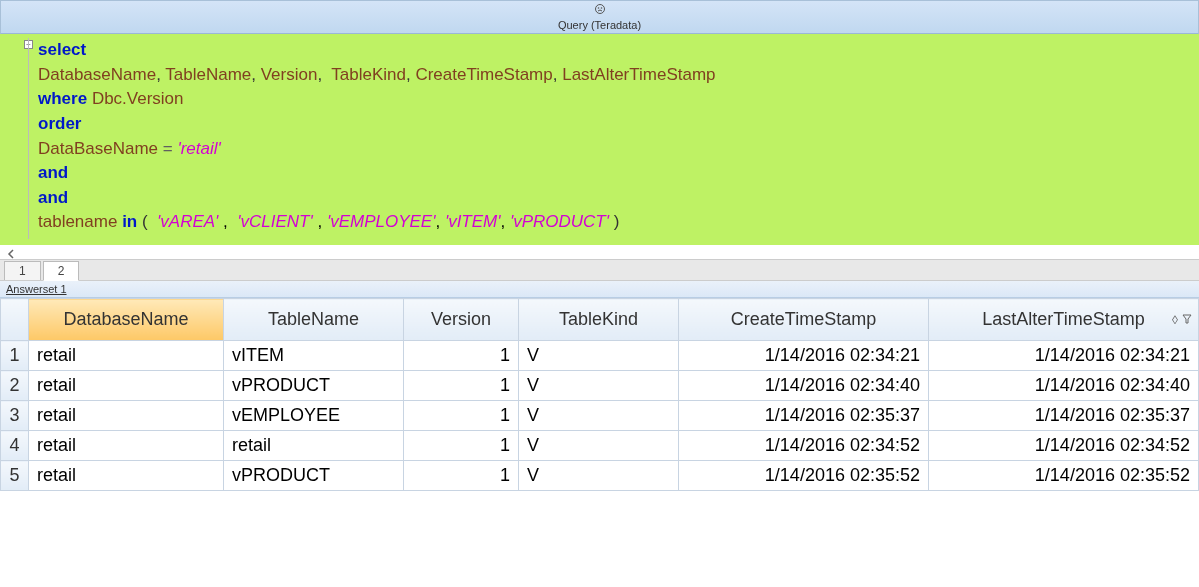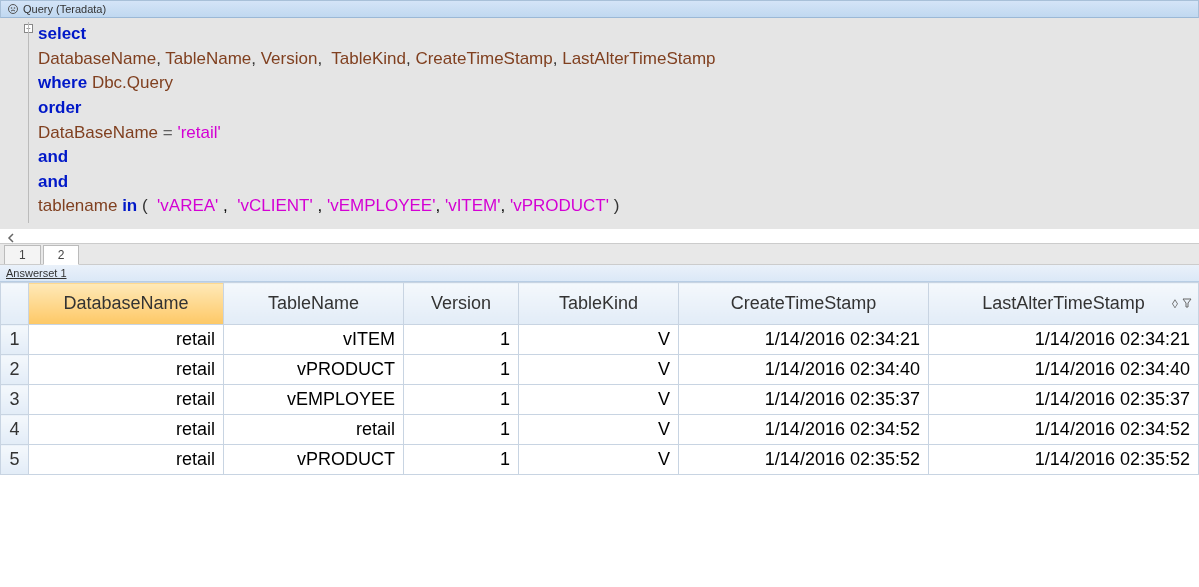--- a/index.html
+++ b/index.html
@@ -8,32 +8,33 @@
 .query-header {
   background: linear-gradient(#d4e4f7, #c0d8f0);
   border: 1px solid #a8c0d8;
   border-bottom: 1px solid #9bb8d6;
   padding: 2px 6px;
   font-size: 11px;
   color: #333;
   display: flex;
   align-items: center;
   gap: 4px;
+  flex-direction: column;
 }
 .query-header .icon {
   display: inline-flex;
 }
 
 .editor {
   padding: 4px 2px 10px 20px;
   font-family: Arial, sans-serif;
   font-size: 17px;
   line-height: 1.45;
   position: relative;
-  background: #e5e5e5;
+  background: #bef264;
 }
 .gutter-line {
   position: absolute;
   left: 28px;
   top: 4px;
   bottom: 6px;
   width: 1px;
   background: #bbb;
 }
 .fold-box {
@@ -47,21 +48,21 @@
   font-size: 8px;
   line-height: 7px;
   text-align: center;
   color: #555;
   cursor: pointer;
 }
 .code-line { padding-left: 18px; white-space: pre; }
 
 .kw { color: #0018c8; font-weight: bold; }
 .ident { color: #804020; }
-.str { color: #d400d4; }
+.str { color: #d400d4; font-style: italic; }
 .num { color: #a04000; }
 .op { color: #606060; }
 .punc { color: #333; }
 .blk { color: #000; }
 
 .scroll-left {
   margin: 4px 0 0 6px;
 }
 .scroll-left svg { display: block; }
 
@@ -129,21 +130,21 @@
   background: linear-gradient(#f4f8fc, #e2ecf7);
   text-align: center;
   width: 28px;
   color: #333;
 }
 .grid tbody td {
   padding: 4px 8px;
   color: #000;
 }
 .grid tbody td.r { text-align: right; }
-.grid tbody td.l { text-align: right; border-radius: 14px; }
+.grid tbody td.l { text-align: left; border-radius: 14px; }
 
 .col-db { width: 195px; }
 .col-tn { width: 180px; }
 .col-ver { width: 115px; }
 .col-tk { width: 160px; }
 .col-cts { width: 250px; }
 .col-lats { width: auto; }
 
 .header-icons {
   position: absolute;
@@ -170,21 +171,21 @@
   </span>
   <span>Query (Teradata)</span>
 </div>
 
 <div class="editor">
   <div class="fold-box">−</div>
   <div class="gutter-line"></div>
   <div id="code-lines">
       <div class="code-line"><span class="kw">select</span></div>
       <div class="code-line"><span class="ident">DatabaseName</span><span class="punc">, </span><span class="ident">TableName</span><span class="punc">, </span><span class="ident">Version</span><span class="punc">,  </span><span class="ident">TableKind</span><span class="punc">, </span><span class="ident">CreateTimeStamp</span><span class="punc">, </span><span class="ident">LastAlterTimeStamp</span></div>
-      <div class="code-line"><span class="kw">where</span><span class="blk"> </span><span class="ident">Dbc.Query</span></div>
+      <div class="code-line"><span class="kw">where</span><span class="blk"> </span><span class="ident">Dbc.Version</span></div>
       <div class="code-line"><span class="kw">order</span></div>
       <div class="code-line"><span class="ident">DataBaseName </span><span class="op">=</span><span class="blk"> </span><span class="str">'retail'</span></div>
       <div class="code-line"><span class="kw">and</span></div>
       <div class="code-line"><span class="kw">and</span></div>
       <div class="code-line"><span class="ident">tablename </span><span class="kw">in</span><span class="blk"> </span><span class="punc">(  </span><span class="str">'vAREA'</span><span class="blk"> ,  </span><span class="str">'vCLIENT'</span><span class="blk"> , </span><span class="str">'vEMPLOYEE'</span><span class="blk">, </span><span class="str">'vITEM'</span><span class="blk">, </span><span class="str">'vPRODUCT'</span><span class="blk"> </span><span class="punc">)</span></div>
     </div>
 </div>
 
 <div class="scroll-left">
   <svg width="10" height="10" viewBox="0 0 10 10">

